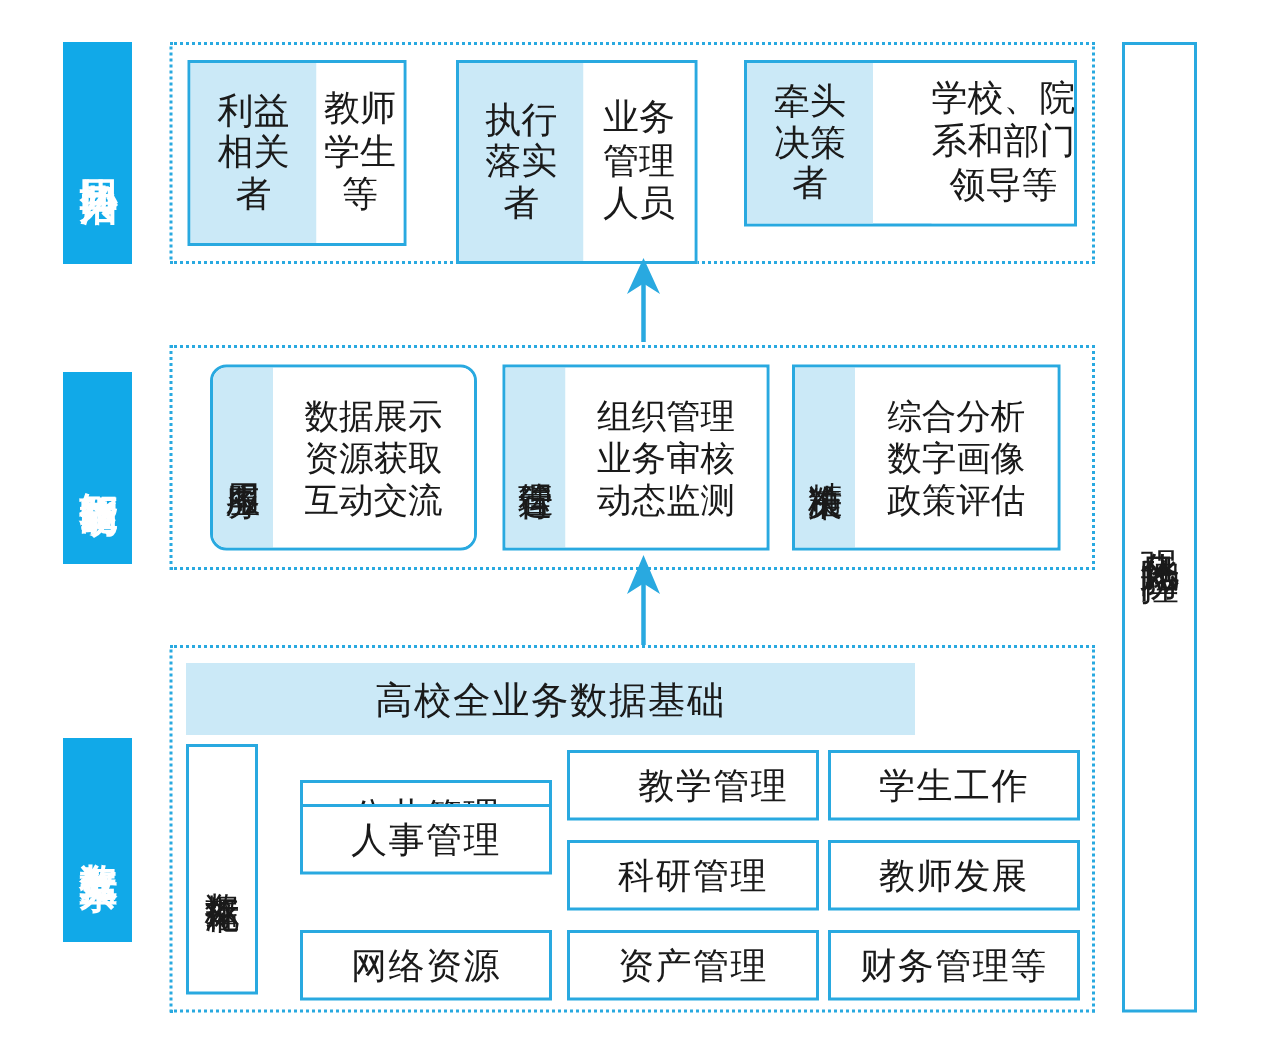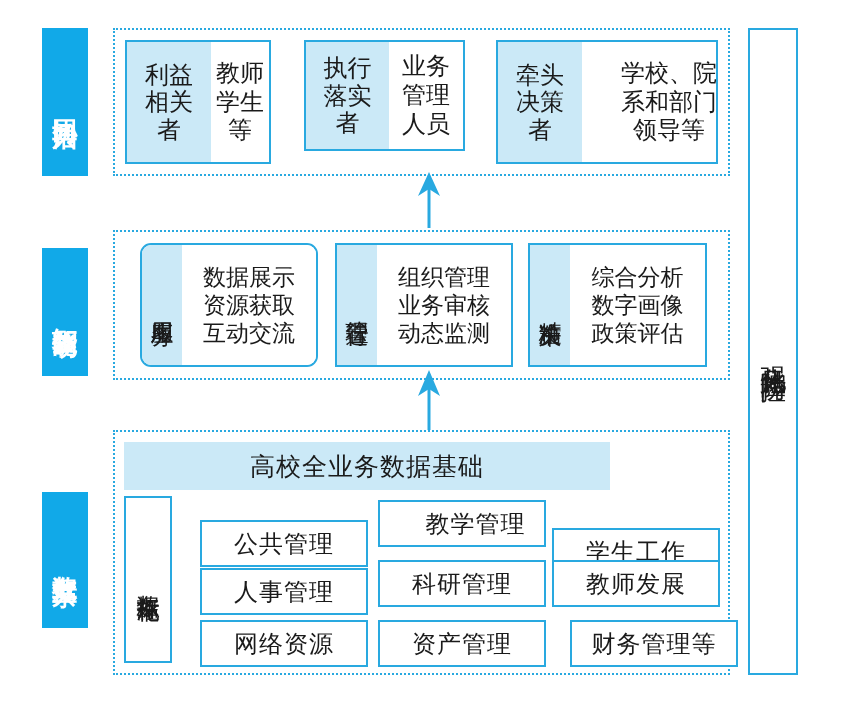--- a/index.html
+++ b/index.html
@@ -146,34 +146,34 @@
         <span class="ln" style="display:inline-block; width:2.2em; word-break:break-all;">利益相关者</span>
       </div>
     </div>
     <div class="right-pane">
       <span class="ln t-role-d">教师</span>
       <span class="ln t-role-d">学生</span>
       <span class="ln t-role-d">等</span>
     </div>
   </div>
 
-  <div class="card" style="left:304px; top:40px; width:161px; height:111px;">
+  <div class="card" style="left:304px; top:40px; width:161px; height:136px;">
     <div class="left-pane" style="width:83px;">
       <div class="t-role-h htext-stack">
         <span class="ln" style="display:inline-block; width:2.2em; word-break:break-all;">执行落实者</span>
       </div>
     </div>
     <div class="right-pane">
       <span class="ln t-role-d">业务</span>
       <span class="ln t-role-d">管理</span>
       <span class="ln t-role-d">人员</span>
     </div>
   </div>
 
-  <div class="card" style="left:496px; top:40px; width:222px; height:124px;gap:39px;">
+  <div class="card" style="left:496px; top:40px; width:222px; height:111px;gap:39px;">
     <div class="left-pane" style="width:84px;">
       <div class="t-role-h htext-stack">
         <span class="ln" style="display:inline-block; width:2.2em; word-break:break-all;">牵头决策者</span>
       </div>
     </div>
     <div class="right-pane">
       <span class="ln t-role-d">学校、院</span>
       <span class="ln t-role-d">系和部门</span>
       <span class="ln t-role-d">领导等</span>
     </div>
@@ -243,41 +243,41 @@
   <div class="std-box" style="left:124px; top:496px; width:48px; height:167px;">
     <span class="vtext">数据标准化</span>
   </div>
 
   <div class="domain-box" style="left:200px; top:520px; width:168px; height:47px;">
     <span>公共管理</span>
   </div>
   <div class="domain-box" style="left:378px; top:500px; width:168px; height:47px;padding-left:27px;">
     <span>教学管理</span>
   </div>
-  <div class="domain-box" style="left:552px; top:500px; width:168px; height:47px;margin-top:28px;">
+  <div class="domain-box" style="left:552px; top:500px; width:168px; height:47px;">
     <span>学生工作</span>
   </div>
 
-  <div class="domain-box" style="left:200px; top:568px; width:168px; height:47px;">
+  <div class="domain-box" style="left:200px; top:536px; width:168px; height:47px;">
     <span>人事管理</span>
   </div>
   <div class="domain-box" style="left:378px; top:560px; width:168px; height:47px;">
     <span>科研管理</span>
   </div>
   <div class="domain-box" style="left:552px; top:560px; width:168px; height:47px;">
     <span>教师发展</span>
   </div>
 
   <div class="domain-box" style="left:200px; top:620px; width:168px; height:47px;">
     <span>网络资源</span>
   </div>
   <div class="domain-box" style="left:378px; top:620px; width:168px; height:47px;">
     <span>资产管理</span>
   </div>
-  <div class="domain-box" style="left:552px; top:620px; width:168px; height:47px;margin-left:18px;">
+  <div class="domain-box" style="left:552px; top:620px; width:168px; height:47px;">
     <span>财务管理等</span>
   </div>
 
   <div class="risk-col" style="left:748px; top:28px; width:50px; height:647px;">
     <span class="vtext">强化风险防控</span>
   </div>
 
 </div>
 
 </body></html>

